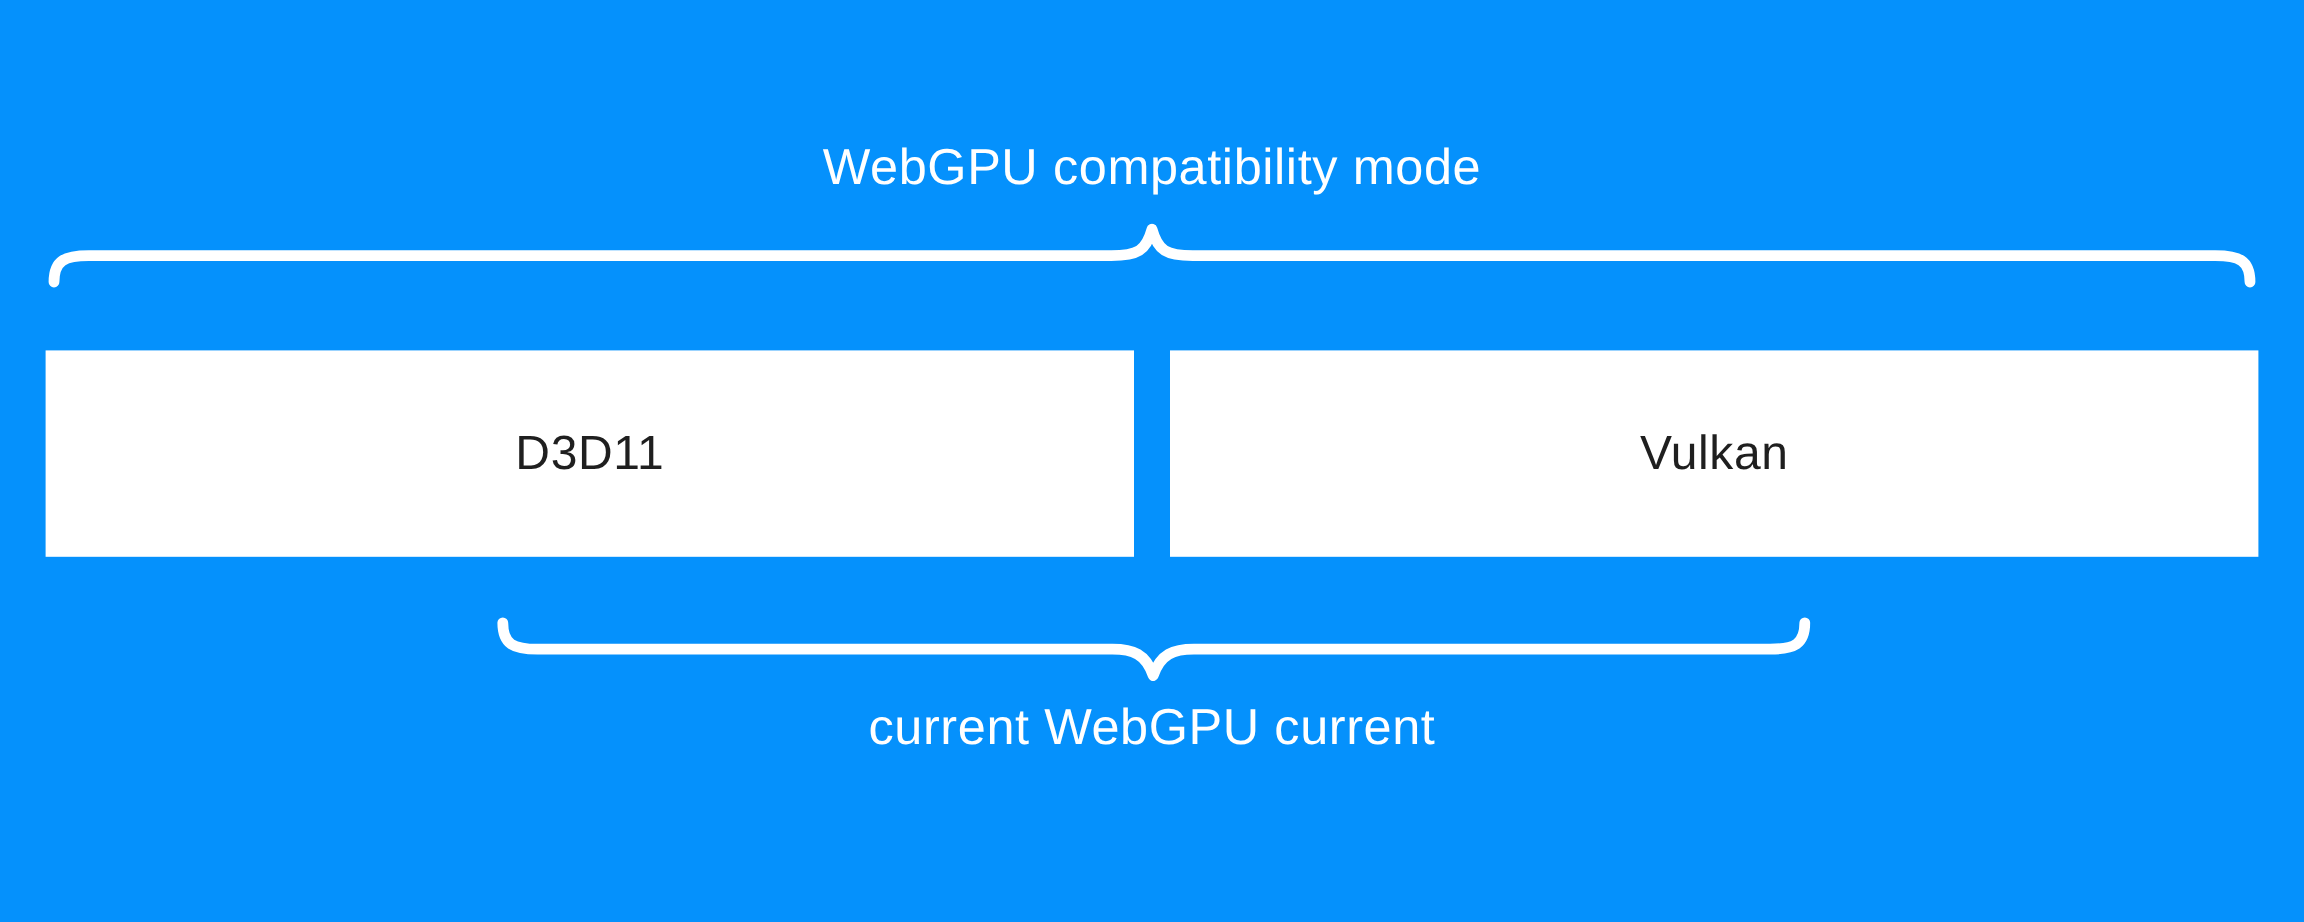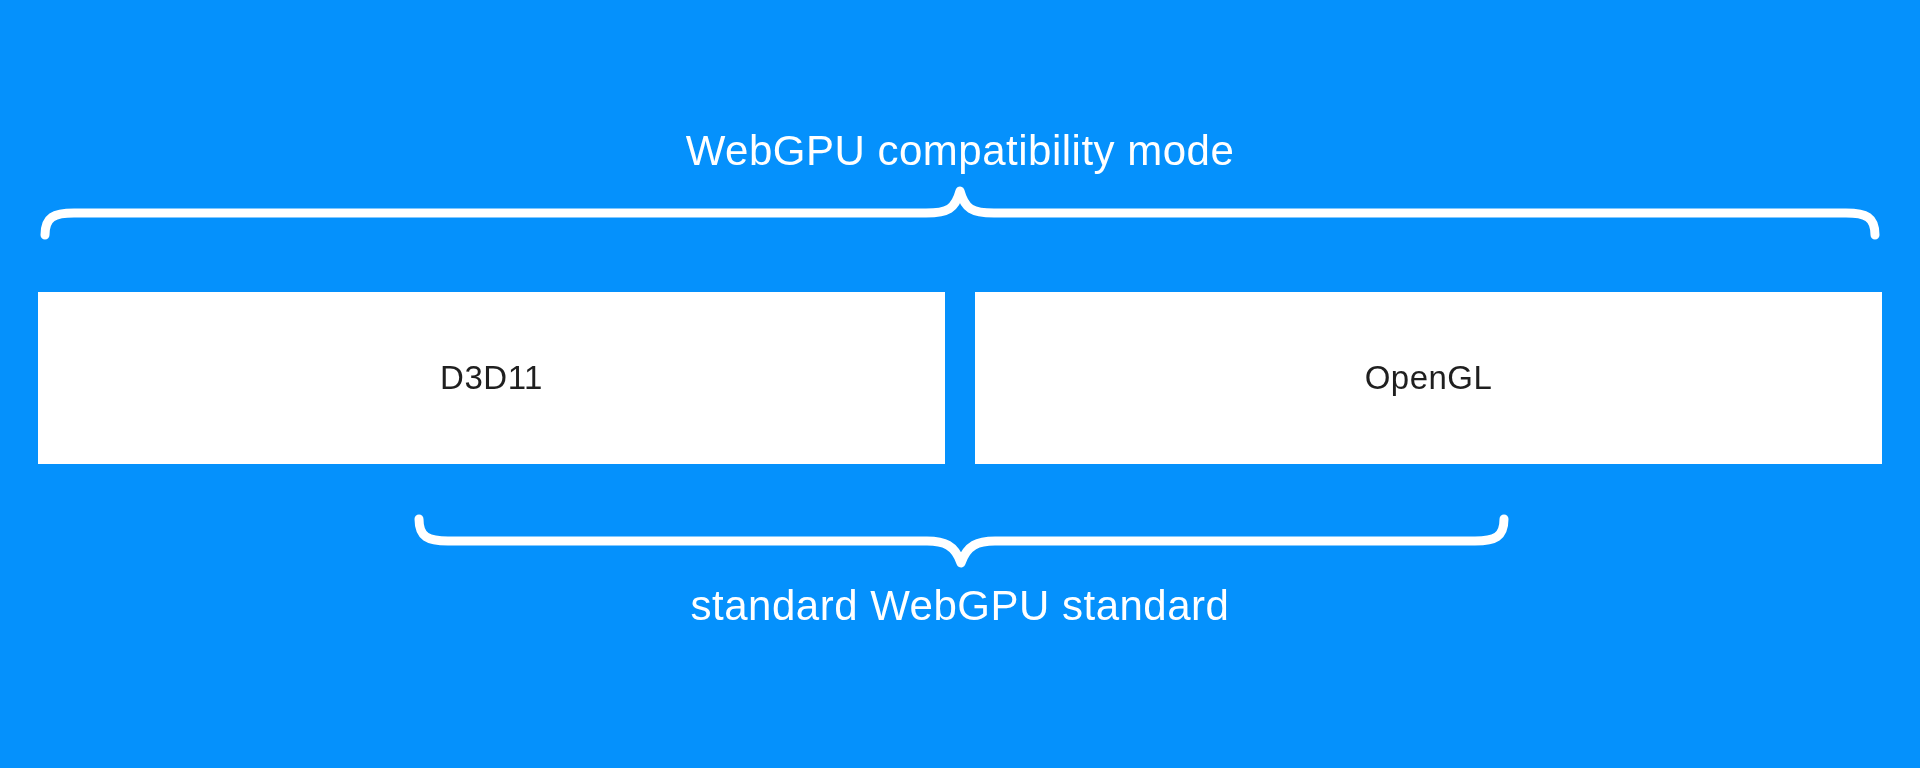--- a/index.html
+++ b/index.html
@@ -15,21 +15,21 @@
     position: absolute;
     left: 0;
     width: 100%;
     text-align: center;
     color: #ffffff;
     font-size: 42px;
     font-weight: 400;
     letter-spacing: 0.5px;
     line-height: 1;
   }
-  .title-label { top: 118px; margin-top: 12px; }
+  .title-label { top: 118px; }
   .bottom-label { top: 585px; }
   .brace { position: absolute; display: block; }
   .brace path {
     fill: none;
     stroke: #ffffff;
     stroke-width: 9;
     stroke-linecap: round;
     stroke-linejoin: round;
   }
   .top-brace { left: 40px; top: 186px; width: 1840px; height: 54px; }
@@ -45,43 +45,43 @@
   }
   .backend-box {
     flex: 1;
     background: #ffffff;
     display: flex;
     align-items: center;
     justify-content: center;
   }
   .backend-box span {
     color: #1f1f1f;
-    font-size: 33px;
+    font-size: 40px;
     letter-spacing: 0.5px;
   }
 </style>
 </head>
 <body>
 
 <div class="canvas">
 
   <div class="group-label title-label">WebGPU compatibility mode</div>
 
   <svg class="brace top-brace" viewBox="0 0 1840 54" preserveAspectRatio="none" aria-hidden="true">
     <path d="M 5,49 C 5,31 14,27 34,27 L 886,27 C 908,27 915,23 920,5 C 925,23 932,27 954,27 L 1806,27 C 1826,27 1835,31 1835,49"></path>
   </svg>
 
   <div class="backend-row">
     <div class="backend-box">
       <span>D3D11</span>
     </div>
     <div class="backend-box">
-      <span>OpenGL</span>
+      <span>Vulkan</span>
     </div>
   </div>
 
   <svg class="brace bottom-brace" viewBox="0 0 1095 54" preserveAspectRatio="none" aria-hidden="true">
     <path d="M 5,5 C 5,23 14,27 34,27 L 513,27 C 530,27 541,31 547,49 C 553,31 564,27 581,27 L 1061,27 C 1081,27 1090,23 1090,5"></path>
   </svg>
 
-  <div class="group-label bottom-label">standard WebGPU standard</div>
+  <div class="group-label bottom-label">current WebGPU current</div>
 
 </div>
 
 </body></html>

